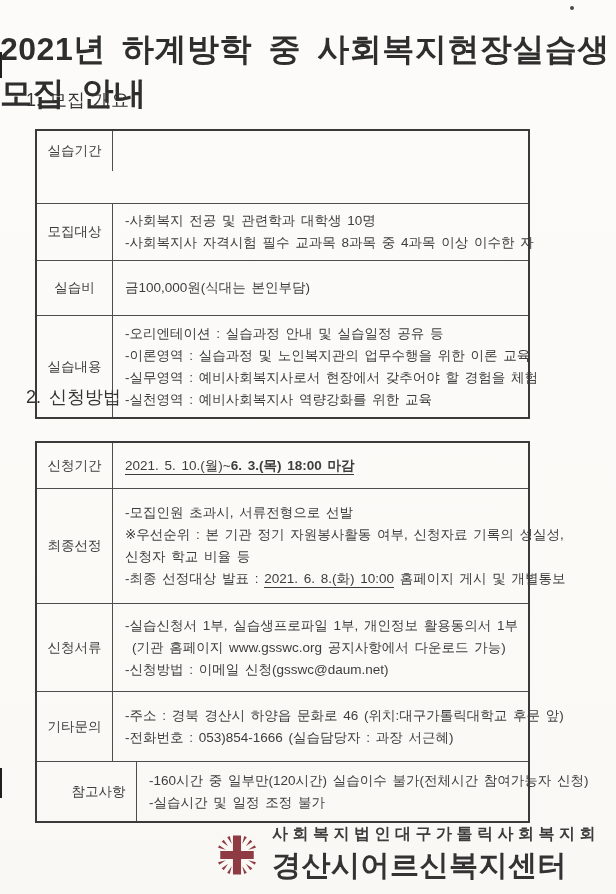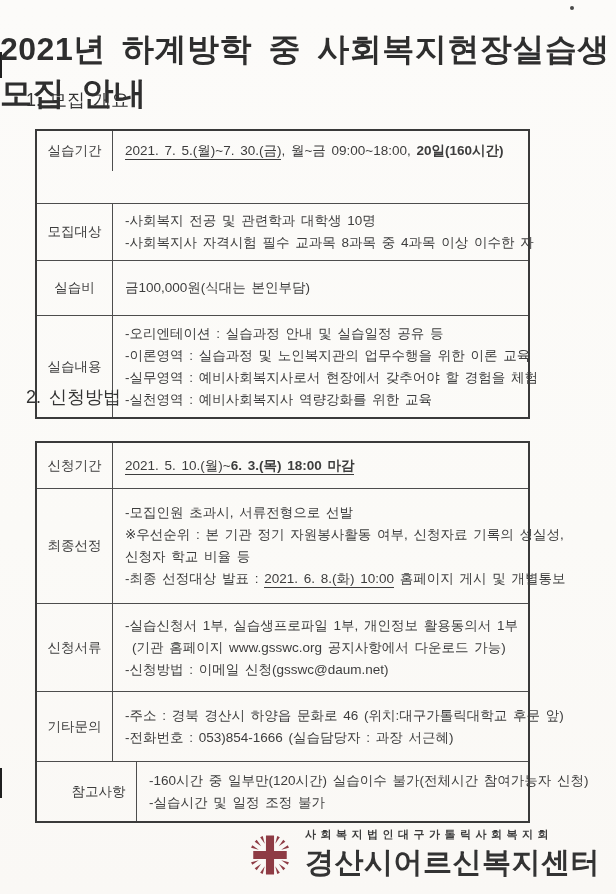--- a/index.html
+++ b/index.html
@@ -103,21 +103,21 @@
     position: absolute;
     right: 16px;
     top: 824px;
     display: flex;
     align-items: center;
     gap: 8px;
   }
   .logo { flex: 0 0 auto; }
   .org  { display: flex; flex-direction: column; align-items: flex-start; }
   .org-small {
-    font-size: 11px;
+    font-size: 16px;
     font-weight: 700;
     color: #3c3c3c;
     letter-spacing: 4.5px;
     margin-bottom: 1px;
   }
   .org-large {
     font-size: 29px;
     font-weight: 700;
     color: #333;
     letter-spacing: 0.5px;
@@ -133,23 +133,20 @@
   <div class="artifact a3"></div>
 
   <h1 class="title">2021년 하계방학 중 사회복지현장실습생 모집 안내</h1>
 
   <div class="sec-heading sh1">1. 모집 개요</div>
 
   <div class="tbl tbl1">
 
     <div class="row r-h40">
       <div class="lbl">실습기간</div>
-      <div class="cnt">
-        <div class="line"><span class="u">2021. 7. 5.(월)~7. 30.(금)</span><span>, 월~금 09:00~18:00, </span><span class="b">20일(160시간)</span></div>
-      </div>
     </div>
 
     <div class="row r-h48">
       <div class="lbl">모집대상</div>
       <div class="cnt">
         <div class="line">-사회복지 전공 및 관련학과 대학생 10명</div>
         <div class="line">-사회복지사 자격시험 필수 교과목 8과목 중 4과목 이상 이수한 자</div>
       </div>
     </div>
 

